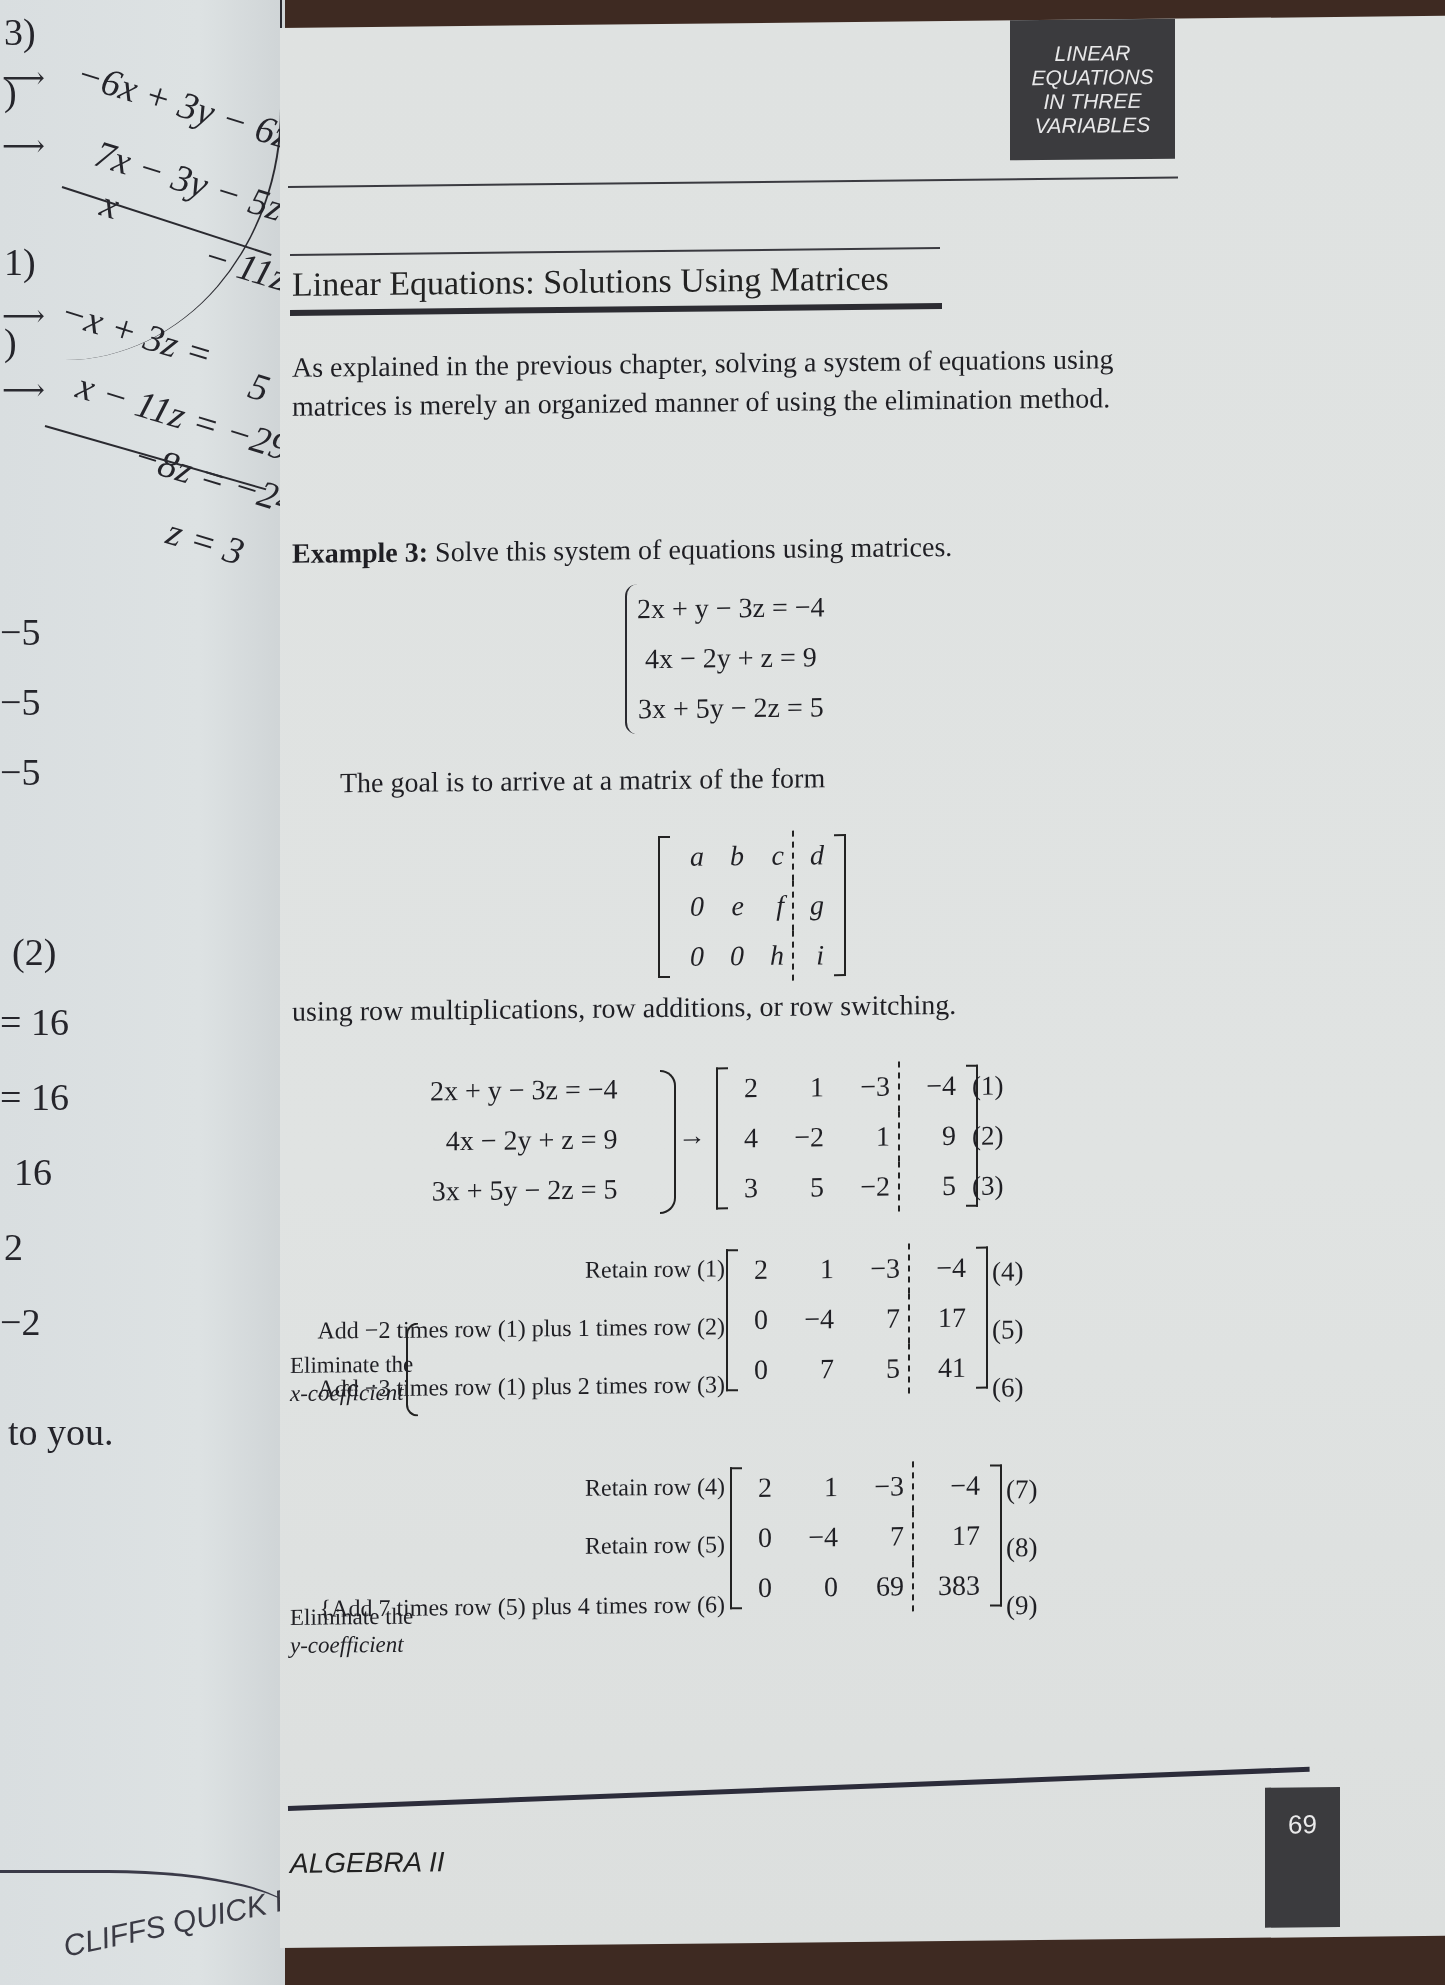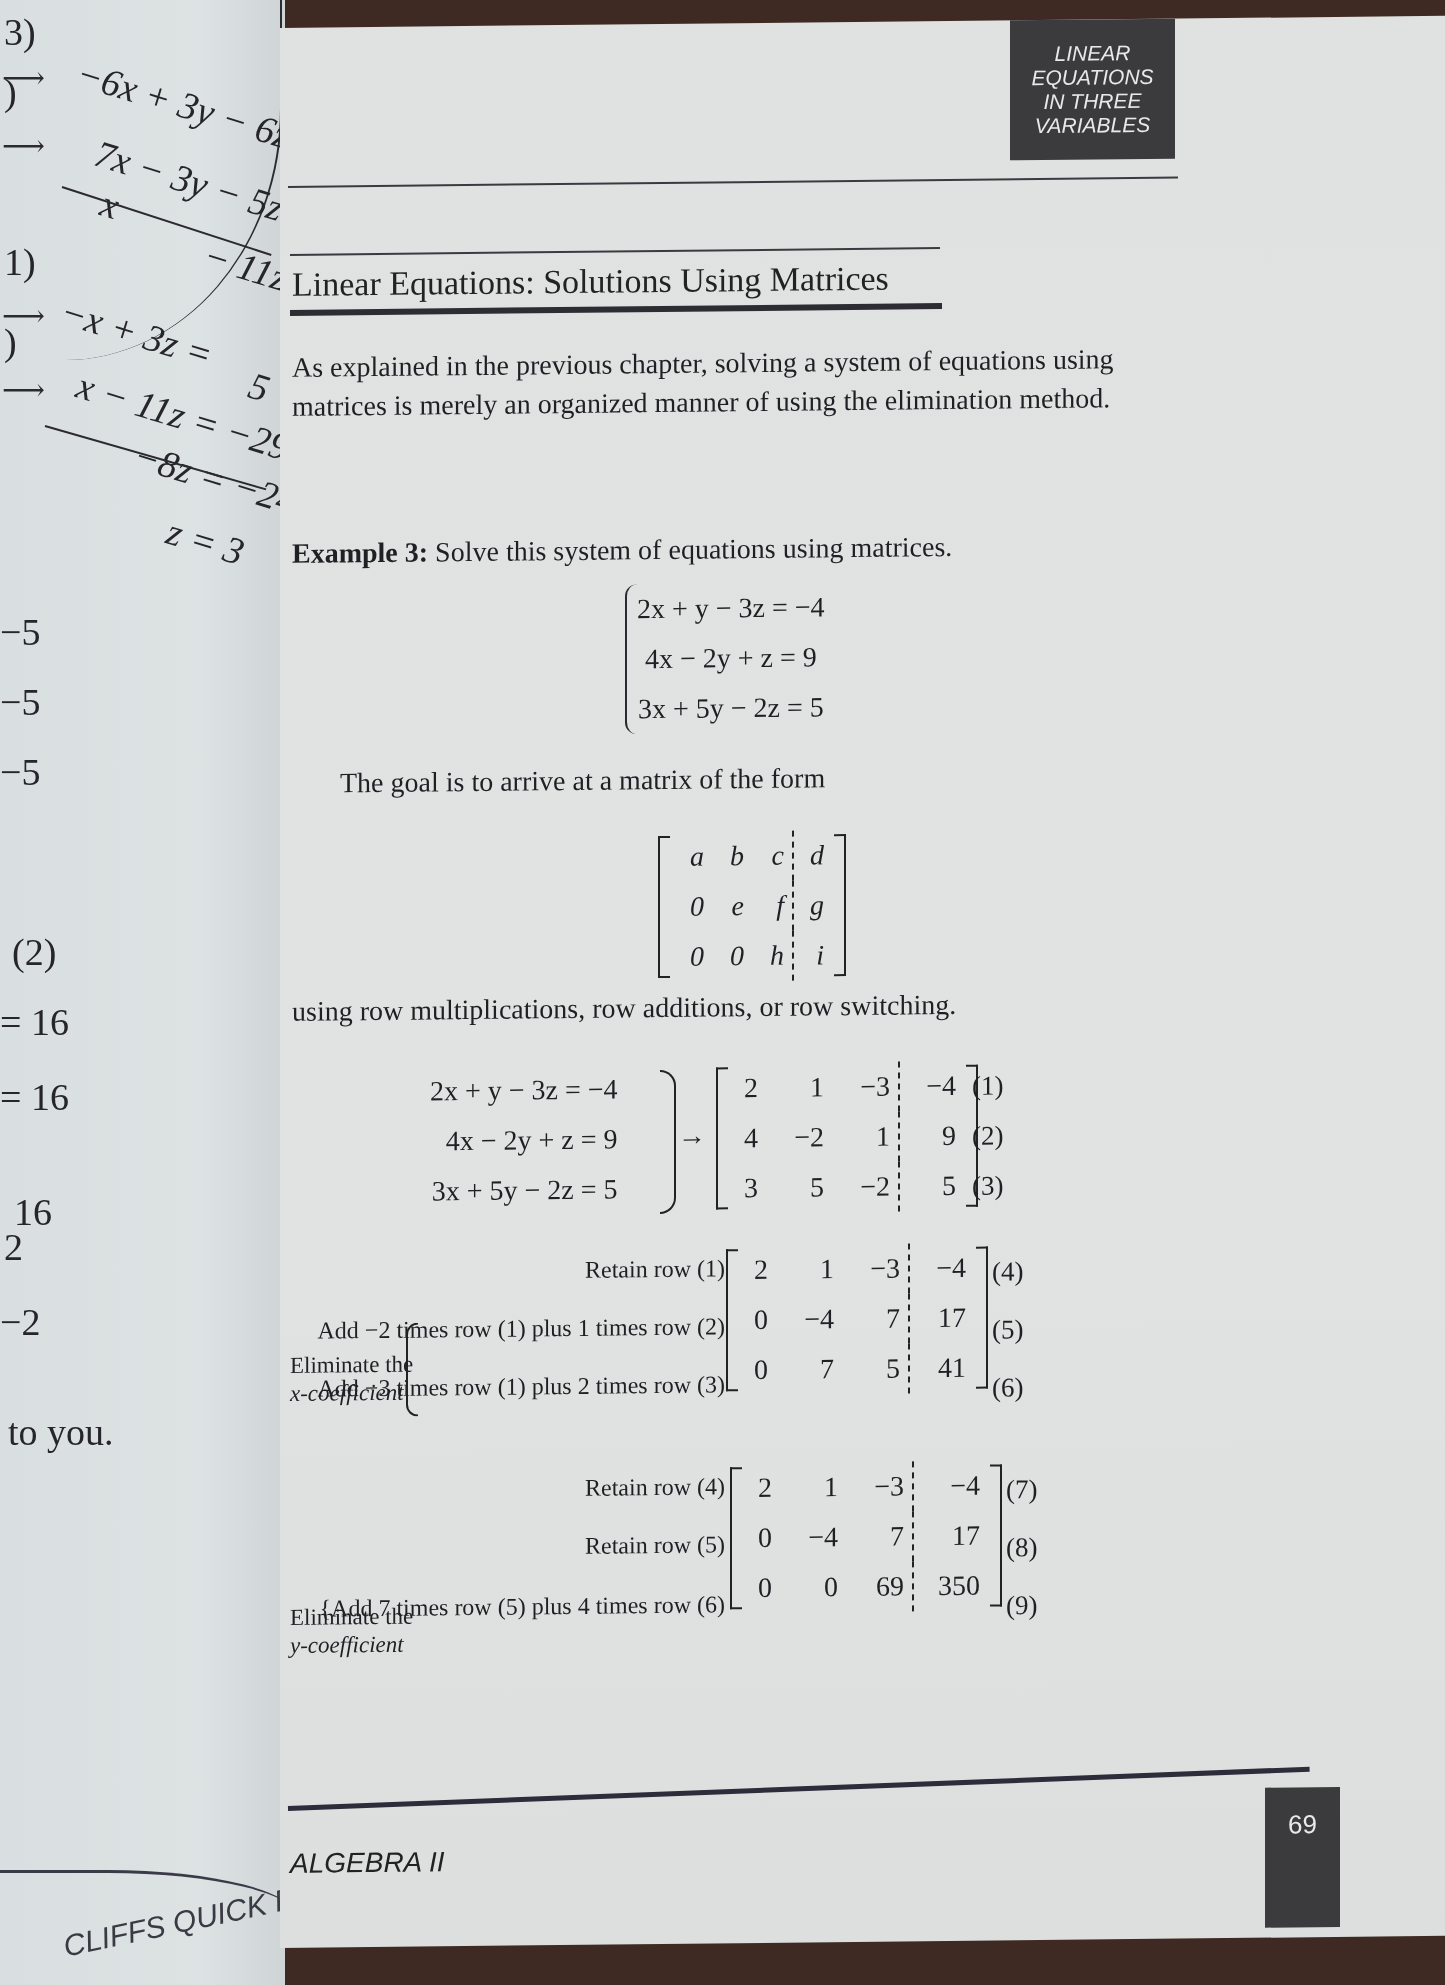--- a/index.html
+++ b/index.html
@@ -104,21 +104,21 @@
       <span class="frag rot" style="left: 250px; top: 362px; transform: rotate(17deg);">5</span>
       <span class="frag rot" style="left: 78px; top: 362px; transform: rotate(17deg);">x − 11z = −29</span>
       <span class="frag rot" style="left: 135px; top: 432px; transform: rotate(17deg);">−8z = −24</span>
       <span class="frag rot" style="left: 168px; top: 508px; transform: rotate(17deg);">z = 3</span>
       <span class="frag" style="left: 0px; top: 610px;">−5</span>
       <span class="frag" style="left: 0px; top: 680px;">−5</span>
       <span class="frag" style="left: 0px; top: 750px;">−5</span>
       <span class="frag" style="left: 12px; top: 930px;">(2)</span>
       <span class="frag" style="left: 0px; top: 1000px;">= 16</span>
       <span class="frag" style="left: 0px; top: 1075px;">= 16</span>
-      <span class="frag" style="left: 14px; top: 1150px; margin-top: 40px;">16</span>
+      <span class="frag" style="left: 14px; top: 1150px;">16</span>
       <span class="frag" style="left: 4px; top: 1225px;">2</span>
       <span class="frag" style="left: 0px; top: 1300px;">−2</span>
       <span class="frag" style="left: 8px; top: 1410px;">to you.</span>
     </div>
   <span class="arrow" style="left:2px;top:60px;">⟶</span>
   <span class="arrow" style="left:2px;top:128px;">⟶</span>
   <span class="arrow" style="left:2px;top:298px;">⟶</span>
   <span class="arrow" style="left:2px;top:372px;">⟶</span>
   <div class="rule" style="left:62px;top:186px;width:220px;transform:rotate(18deg);"></div>
   <div class="rule" style="left:45px;top:425px;width:230px;transform:rotate(16deg);"></div>
@@ -238,21 +238,21 @@
       <div class="cell">1</div>
       <div class="cell">−3</div>
       <div class="cell aug">−4</div>
       <div class="cell">0</div>
       <div class="cell">−4</div>
       <div class="cell">7</div>
       <div class="cell aug">17</div>
       <div class="cell">0</div>
       <div class="cell">0</div>
       <div class="cell">69</div>
-      <div class="cell aug">350</div>
+      <div class="cell aug">383</div>
     </div>
   <div class="rownum" style="left:726px;top:1440px;line-height:58px;">
     <div>(7)</div>
     <div>(8)</div>
     <div>(9)</div>
   </div>
 
   <div class="footer-rule"></div>
   <div class="footer-title">ALGEBRA II</div>
   <div class="page-tab">

